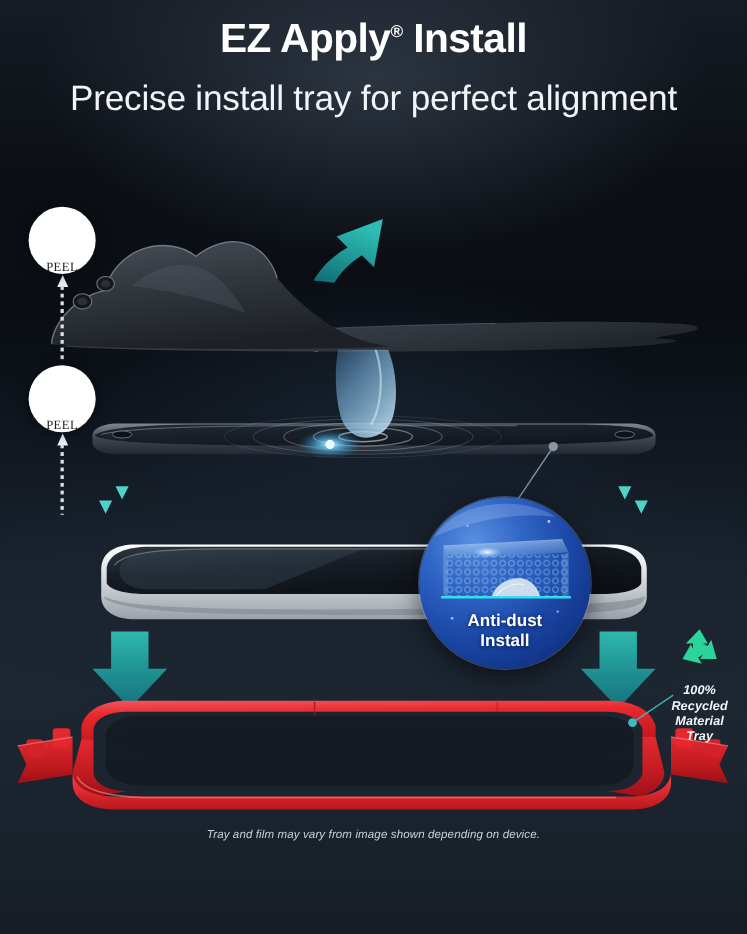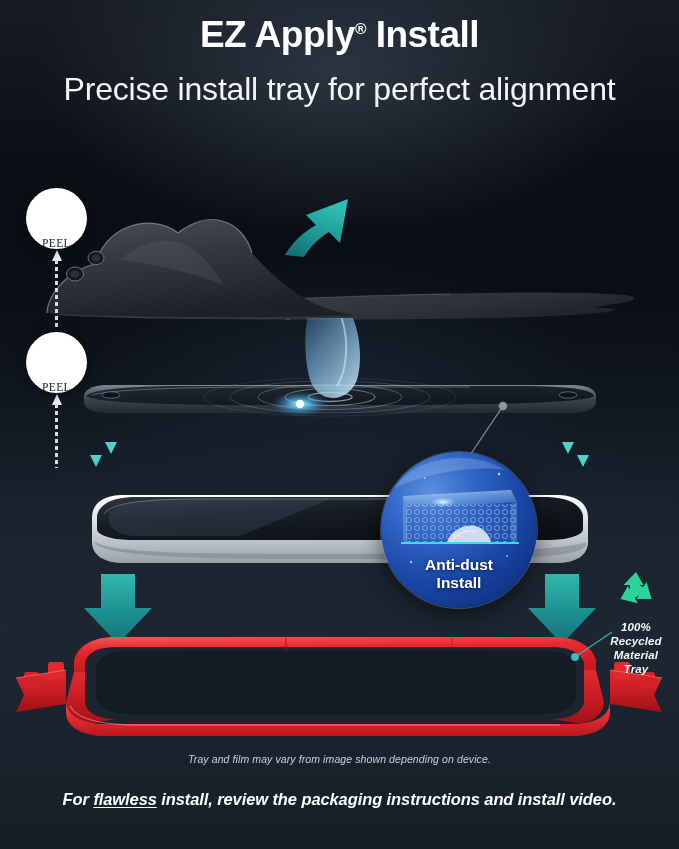--- a/index.html
+++ b/index.html
@@ -526,15 +526,14 @@
     </svg>
     <div class="rtext">
       <div>100%</div>
       <div>Recycled</div>
       <div>Material</div>
       <div>Tray</div>
     </div>
   </div>
 
   <div class="disclaimer">Tray and film may vary from image shown depending on device.</div>
-  <div class="footer-note"><span>For </span><u>flawless</u><span> install, review the packaging instructions and install video.</span></div>
 
 </div>
 
 </body></html>

